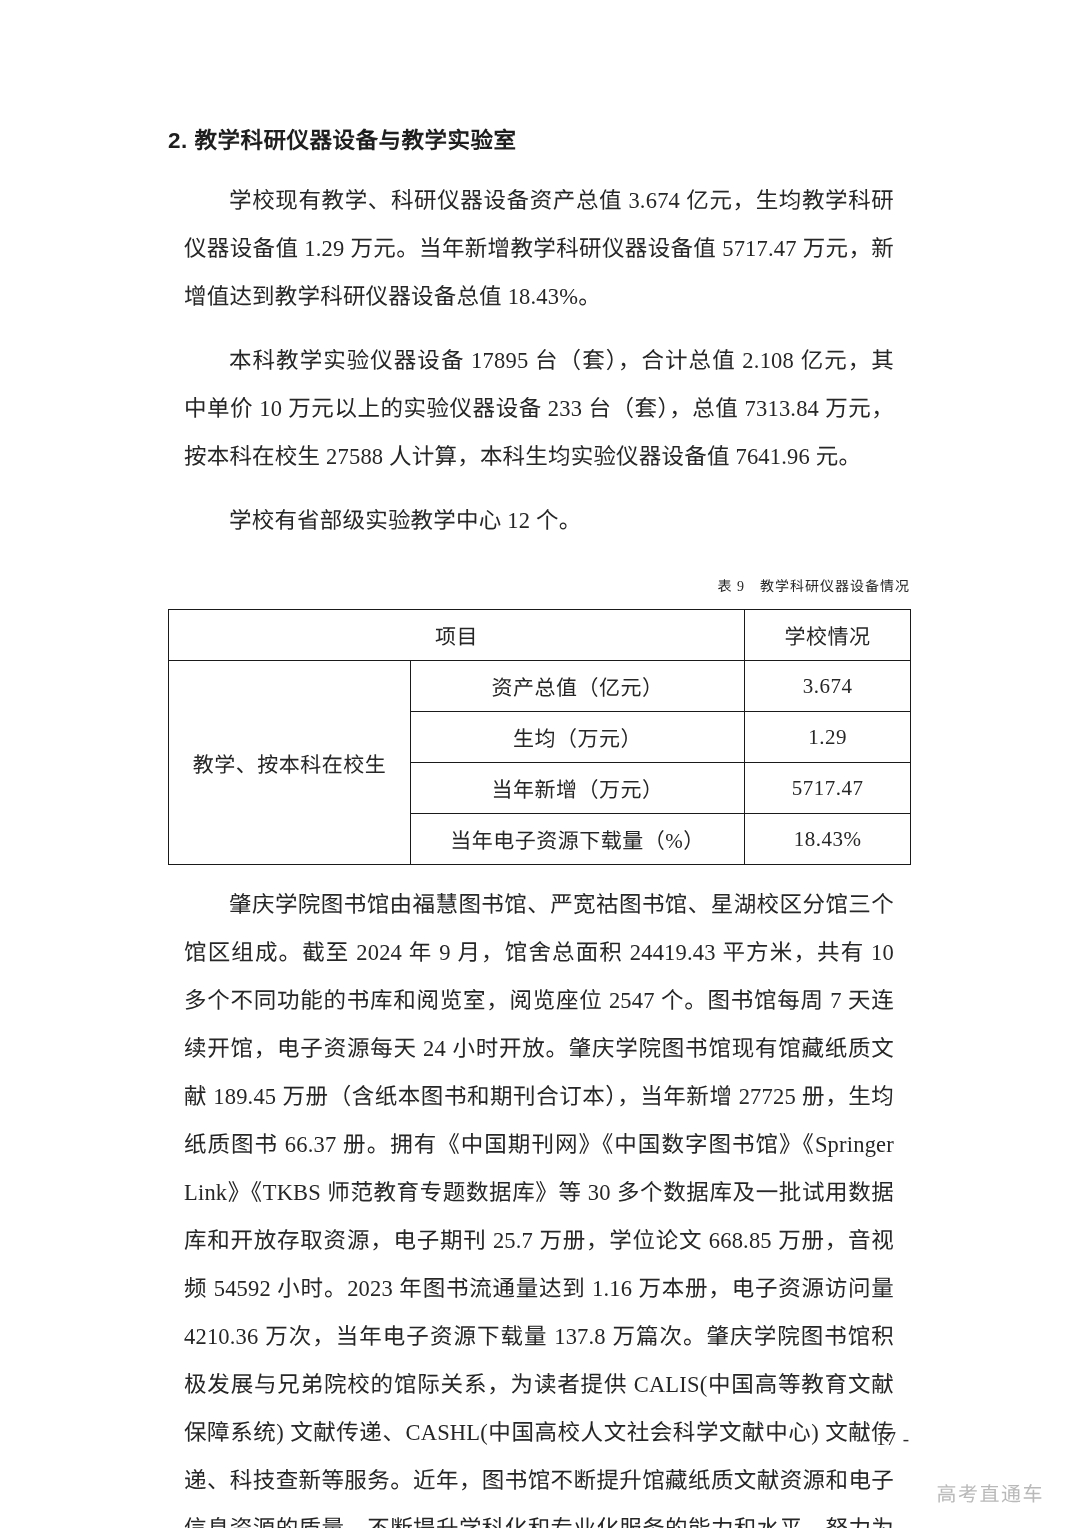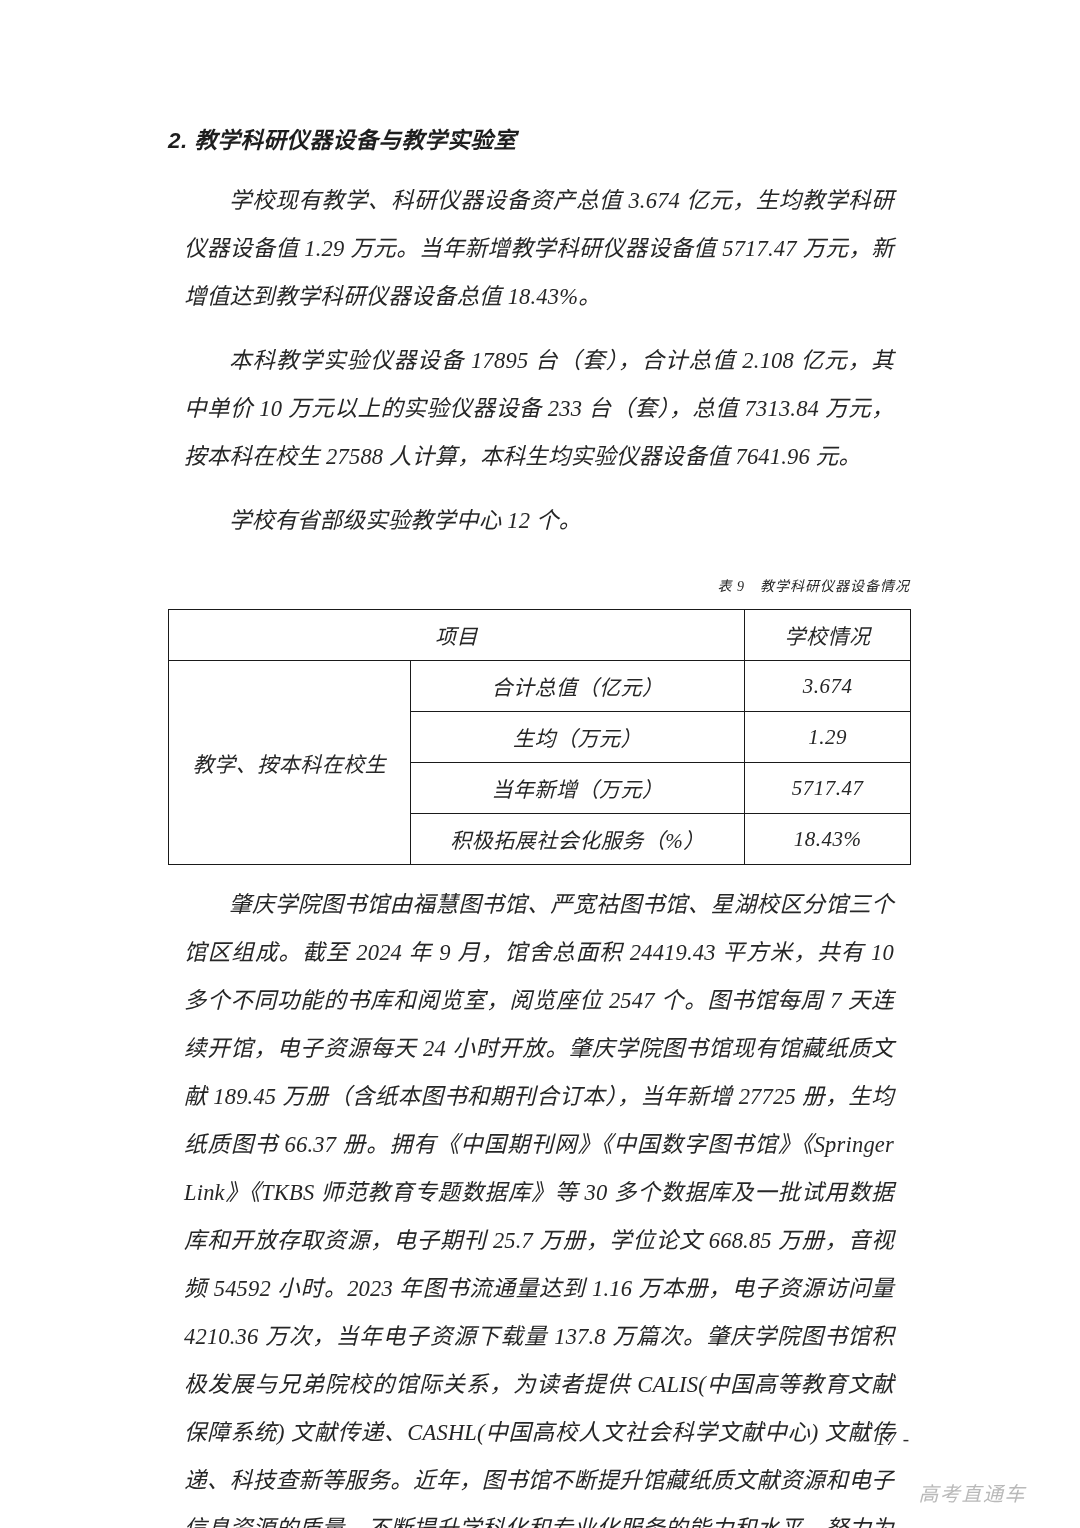--- a/index.html
+++ b/index.html
@@ -16,21 +16,20 @@
     font-family: "Liberation Serif", "DejaVu Serif", serif;
     color: #262626;
     -webkit-font-smoothing: antialiased;
   }
 
   .page {
     position: absolute;
     left: 0; top: 0;
     width: 1080px;
     height: 1148px;
-    font-style: italic;
   }
 
   .content {
     position: absolute;
     left: 168px;
     top: 126px;
     width: 742px;
   }
 
   
@@ -99,21 +98,21 @@
     right: 170px;
     top: 1428px;
     font-size: 19px;
     color: #2b2b2b;
     letter-spacing: 1px;
   }
 
   
   .watermark {
     position: absolute;
-    right: 54px;
+    right: 36px;
     top: 1478px;
     font-family: "Liberation Sans", "DejaVu Sans", sans-serif;
     font-size: 20px;
     color: #b9b9b9;
     letter-spacing: 1.5px;
     white-space: nowrap;
   }
 </style>
 </head>
 <body>
@@ -140,33 +139,33 @@
       </colgroup>
       <thead>
         <tr>
           <th colspan="2">项目</th>
           <th>学校情况</th>
         </tr>
       </thead>
       <tbody>
         <tr>
           <td rowspan="4">教学、按本科在校生</td>
-          <td>合计总值（亿元）</td>
+          <td>资产总值（亿元）</td>
           <td>3.674</td>
         </tr>
         <tr>
           <td>生均（万元）</td>
           <td>1.29</td>
         </tr>
         <tr>
           <td>当年新增（万元）</td>
           <td>5717.47</td>
         </tr>
         <tr>
-          <td>积极拓展社会化服务（%）</td>
+          <td>当年电子资源下载量（%）</td>
           <td>18.43%</td>
         </tr>
       </tbody>
     </table>
 
 
     <p class="para">肇庆学院图书馆由福慧图书馆、严宽祜图书馆、星湖校区分馆三个馆区组成。截至 2024 年 9 月，馆舍总面积 24419.43 平方米，共有 10 多个不同功能的书库和阅览室，阅览座位 2547 个。图书馆每周 7 天连续开馆，电子资源每天 24 小时开放。肇庆学院图书馆现有馆藏纸质文献 189.45 万册（含纸本图书和期刊合订本），当年新增 27725 册，生均纸质图书 66.37 册。拥有《中国期刊网》《中国数字图书馆》《Springer Link》《TKBS 师范教育专题数据库》等 30 多个数据库及一批试用数据库和开放存取资源，电子期刊 25.7 万册，学位论文 668.85 万册，音视频 54592 小时。2023 年图书流通量达到 1.16 万本册，电子资源访问量 4210.36 万次，当年电子资源下载量 137.8 万篇次。肇庆学院图书馆积极发展与兄弟院校的馆际关系，为读者提供 CALIS(中国高等教育文献保障系统) 文献传递、CASHL(中国高校人文社会科学文献中心) 文献传递、科技查新等服务。近年，图书馆不断提升馆藏纸质文献资源和电子信息资源的质量，不断提升学科化和专业化服务的能力和水平，努力为学校本科、硕士层次的教学与科研提供支撑条件。同时，积极拓展社会化服务，面向政府和企事业单位提供文献借阅、信息与决策咨询服务。</p>
 
   </div>
 

